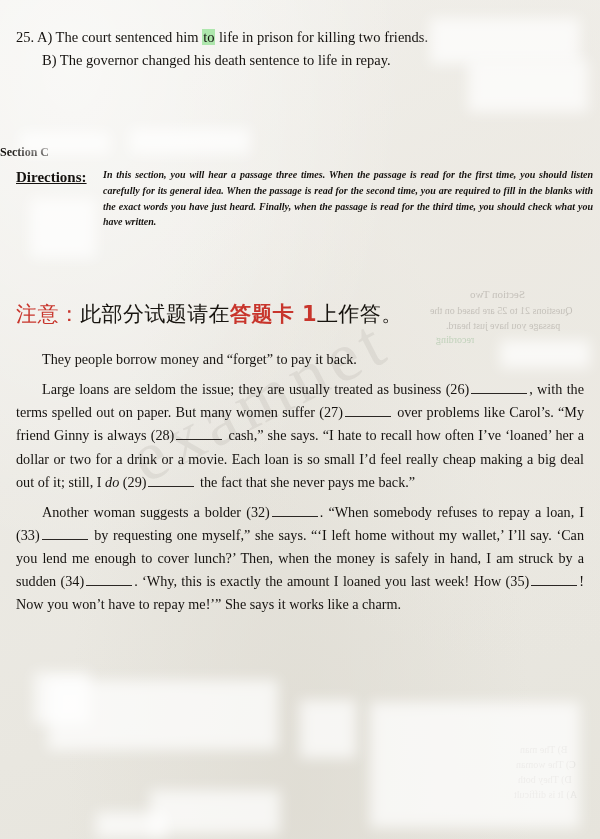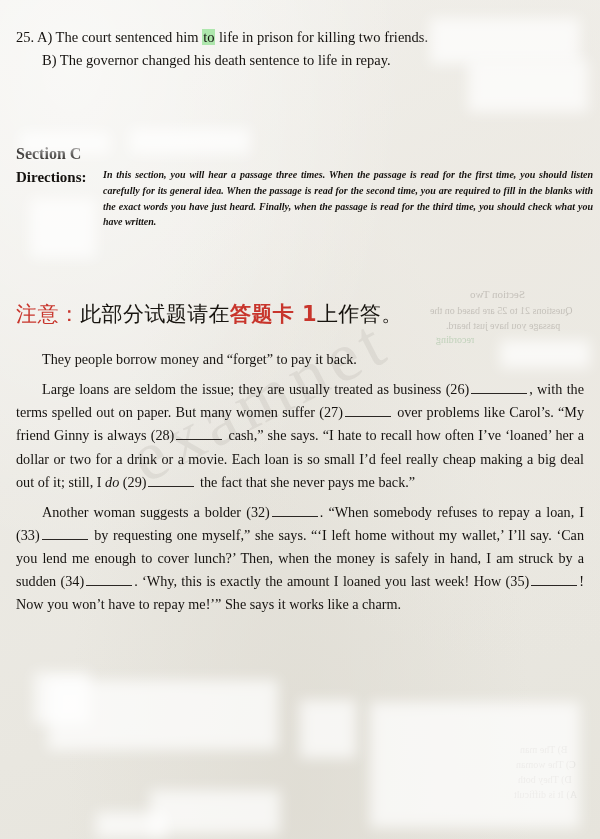--- a/index.html
+++ b/index.html
@@ -54,31 +54,32 @@
   }
   .hl-green {
     background: rgba(150, 226, 150, 0.75);
     padding: 0 1px;
     font-family: Liberation Serif, serif;
   }
 
   
   .section-c {
     position: absolute;
-    left: 16px;
+    left: 0;
     top: 145px;
-    font-size: 16px;
+    font-size: 12px;
     font-weight: bold;
   }
   .directions-label {
     position: absolute;
     left: 16px;
     top: 169px;
     font-size: 15px;
     font-weight: bold;
+    text-decoration: underline;
   }
   .directions-text {
     position: absolute;
     left: 103px;
     top: 167px;
     width: 490px;
     font-style: italic;
     font-size: 10px;
     line-height: 1.58;
     text-align: justify;

